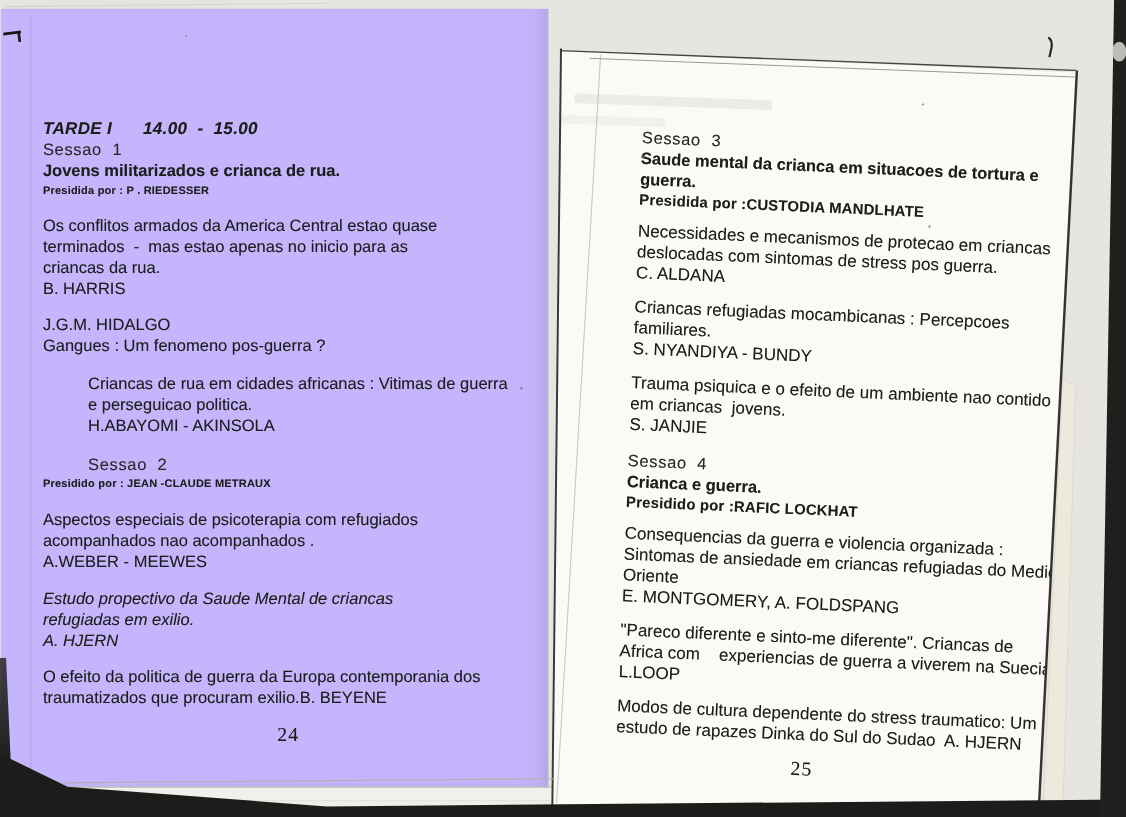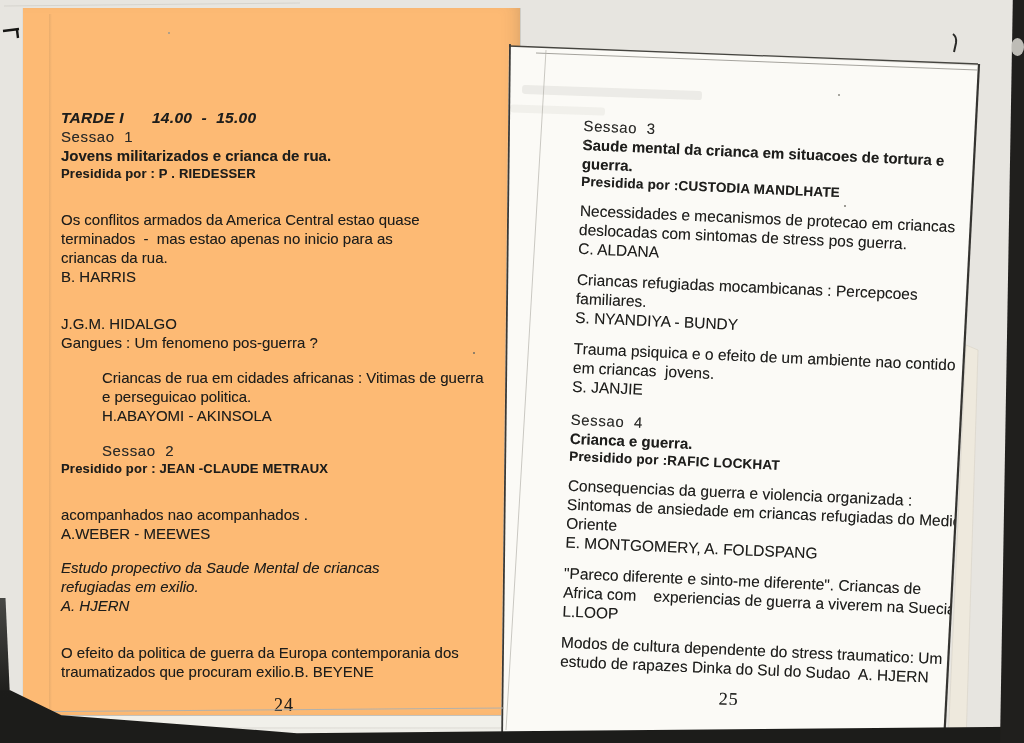--- a/index.html
+++ b/index.html
@@ -6,44 +6,44 @@
   body{
     width:1024px;height:743px;position:relative;overflow:hidden;
     background:#e7e5e0;
     font-family:"Liberation Sans","DejaVu Sans",sans-serif;
     color:#1d1d1b;
   }
   .scan{position:absolute;inset:0;}
 
   
   .page-left{
-    position:absolute;left:22px;top:8px;width:497px;height:707px;
-    background:#fdba74;
+    position:absolute;left:0;top:8px;width:497px;height:707px;
+    background:#c4b5fd;
     border-left:1px solid #e0ded8;border-right:1px solid #cfcdc7;border-bottom:1px solid #b8b6b0;
     box-shadow:inset -14px 0 18px -14px rgba(70,70,65,.25);
   }
   .page-left .crease{
     position:absolute;left:26px;top:6px;bottom:4px;width:3px;
     background:linear-gradient(90deg,rgba(60,60,55,.10),rgba(60,60,55,0));
   }
   .under-strip{
     position:absolute;left:10px;top:715px;width:494px;height:24px;
     background:linear-gradient(180deg,#f1f0ea 0 45%, #e6e4de 46% 52%, #efeee8 53% 100%);
     border-top:1px solid #c4c2bc;
   }
   .lp-text{position:absolute;left:38px;top:100px;width:446px;
     font-size:15px;line-height:19px;text-shadow:0 0 .5px rgba(25,25,22,.35);}
   .ln{white-space:nowrap;}
   .hdr{font-weight:bold;font-style:italic;font-size:15.5px;letter-spacing:.3px;}
   .hdr .time{margin-left:28px;}
   .sess{font-size:15px;color:#2a2a28;letter-spacing:.6px;}
   .sess-title{font-weight:bold;font-size:15px;}
-  .chair{font-weight:bold;font-size:13px;line-height:17px;letter-spacing:.2px;}
+  .chair{font-weight:bold;font-size:10px;line-height:17px;letter-spacing:.2px;}
   .abs{margin-top:13px;}
-  .mt14{margin-top:28px;} .mt15{margin-top:15px;font-style:italic;} .mt16{margin-top:16px;margin-left:41px;}
+  .mt14{margin-top:14px;} .mt15{margin-top:15px;font-style:italic;} .mt16{margin-top:16px;margin-left:41px;}
   .pnum{margin-top:15px;text-align:center;font-family:"Liberation Serif","DejaVu Serif",serif;
     font-size:18px;letter-spacing:1px;}
 
   
   .page-right{
     position:absolute;left:498px;top:42px;width:484px;height:701px;
     background:#fbfaf6;
     clip-path:polygon(11px 4px,481px 24px,446px 701px,3px 701px);
   }
   .smudge{position:absolute;background:rgba(110,108,100,.10);border-radius:3px;}
@@ -109,20 +109,21 @@
       <div class="abs mt16">
         <div class="ln">Criancas de rua em cidades africanas : Vitimas de guerra</div>
         <div class="ln">e perseguicao politica.</div>
         <div class="ln">H.ABAYOMI - AKINSOLA</div>
       </div>
 
       <div class="sess mt16">Sessao&nbsp; 2</div>
       <div class="chair">Presidido por : JEAN -CLAUDE METRAUX</div>
 
       <div class="abs mt14">
+        <div class="ln">Aspectos especiais de psicoterapia com refugiados</div>
         <div class="ln">acompanhados nao acompanhados .</div>
         <div class="ln">A.WEBER - MEEWES</div>
       </div>
 
       <div class="abs mt15">
         <div class="ln">Estudo propectivo da Saude Mental de criancas</div>
         <div class="ln">refugiadas em exilio.</div>
         <div class="ln">A. HJERN</div>
       </div>
 

